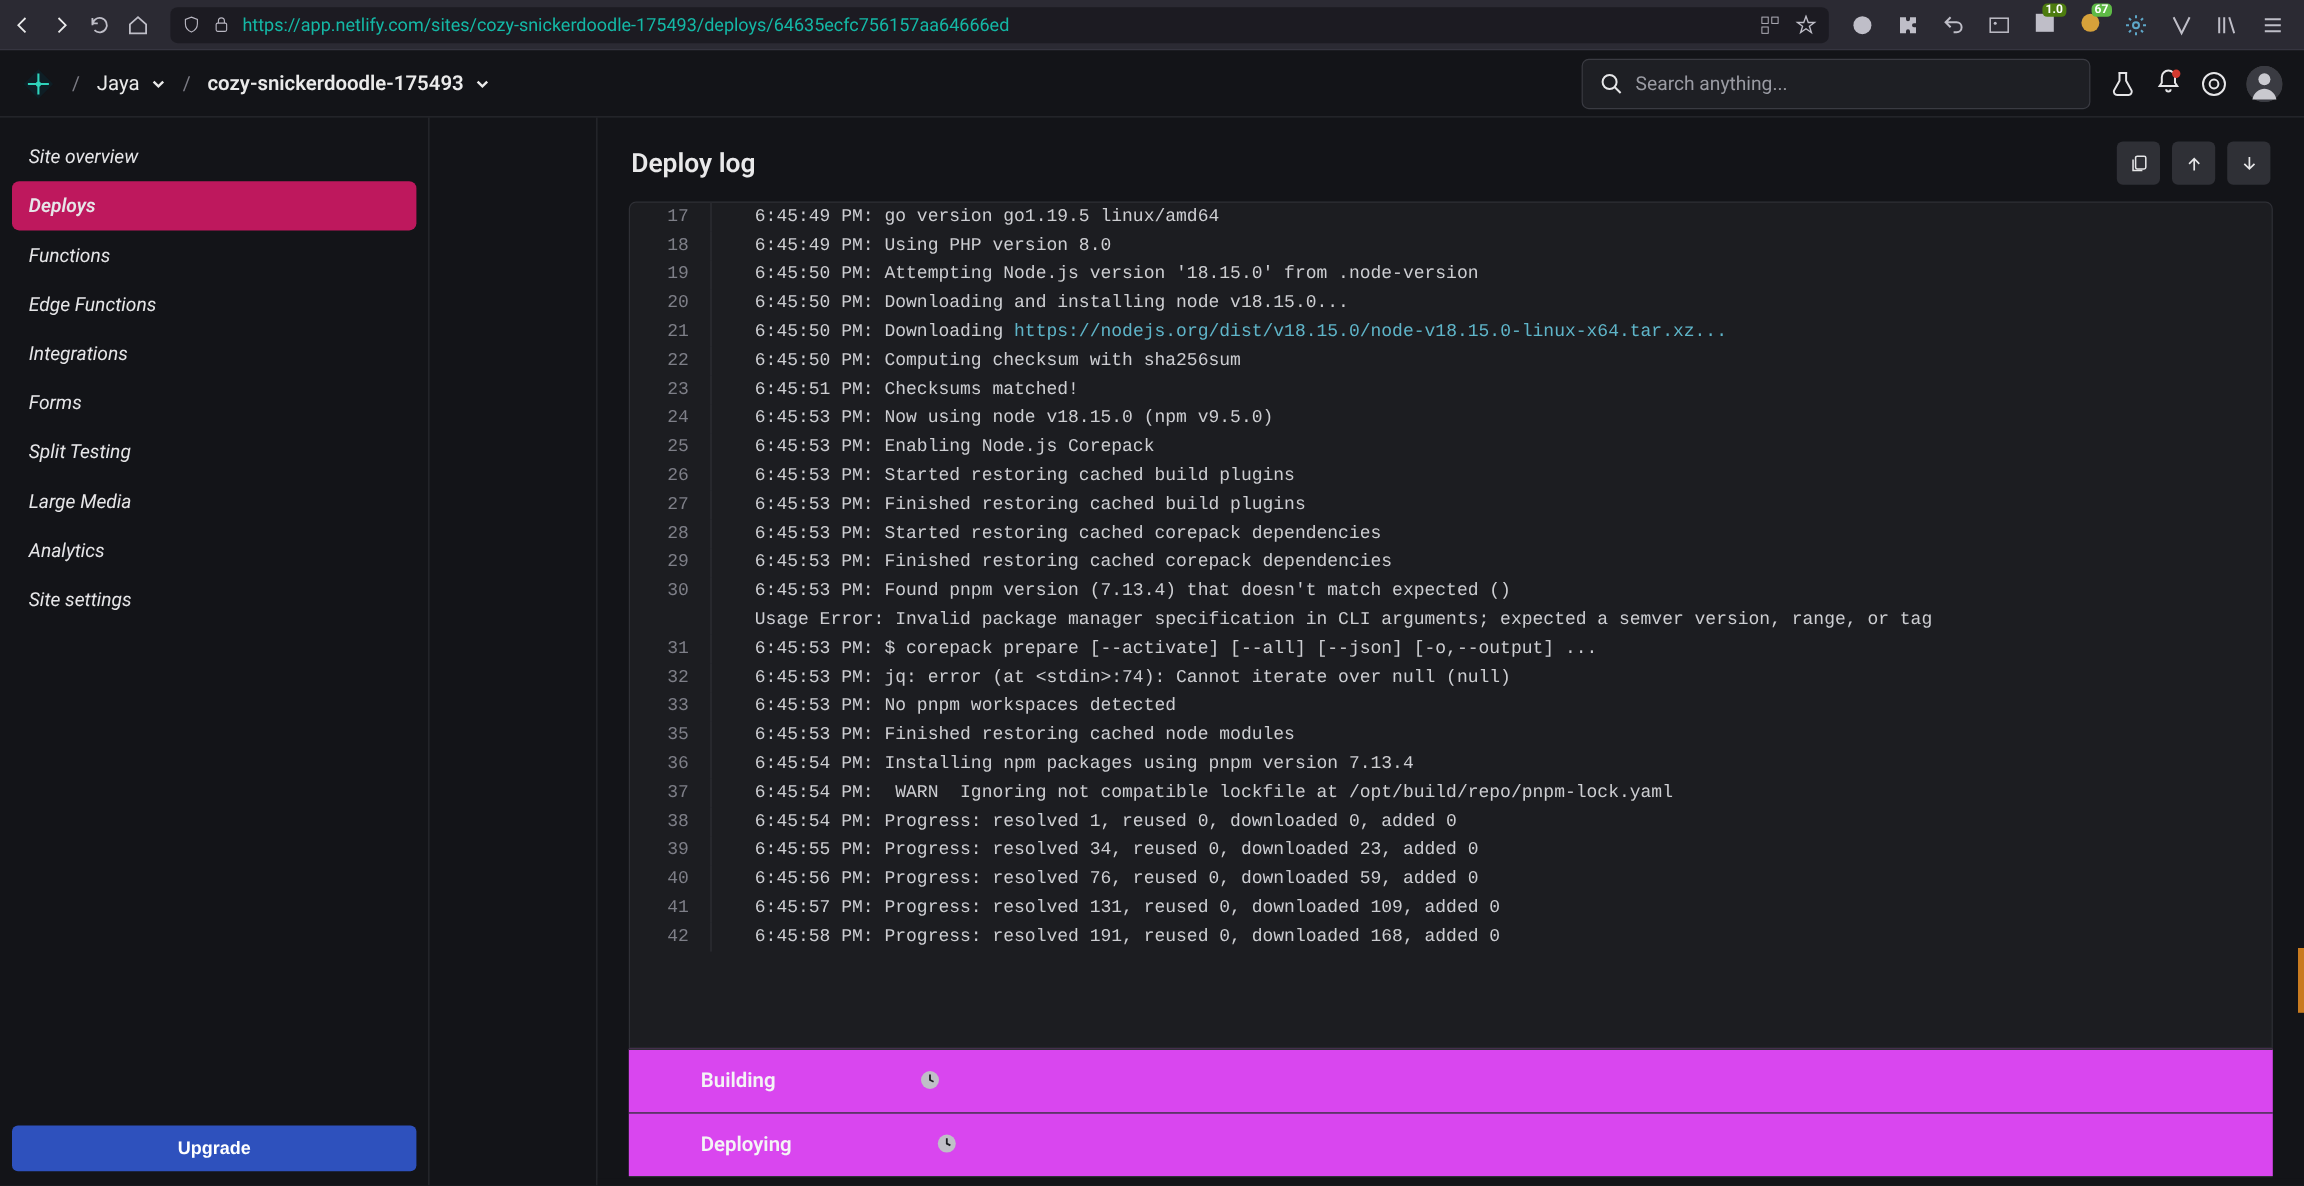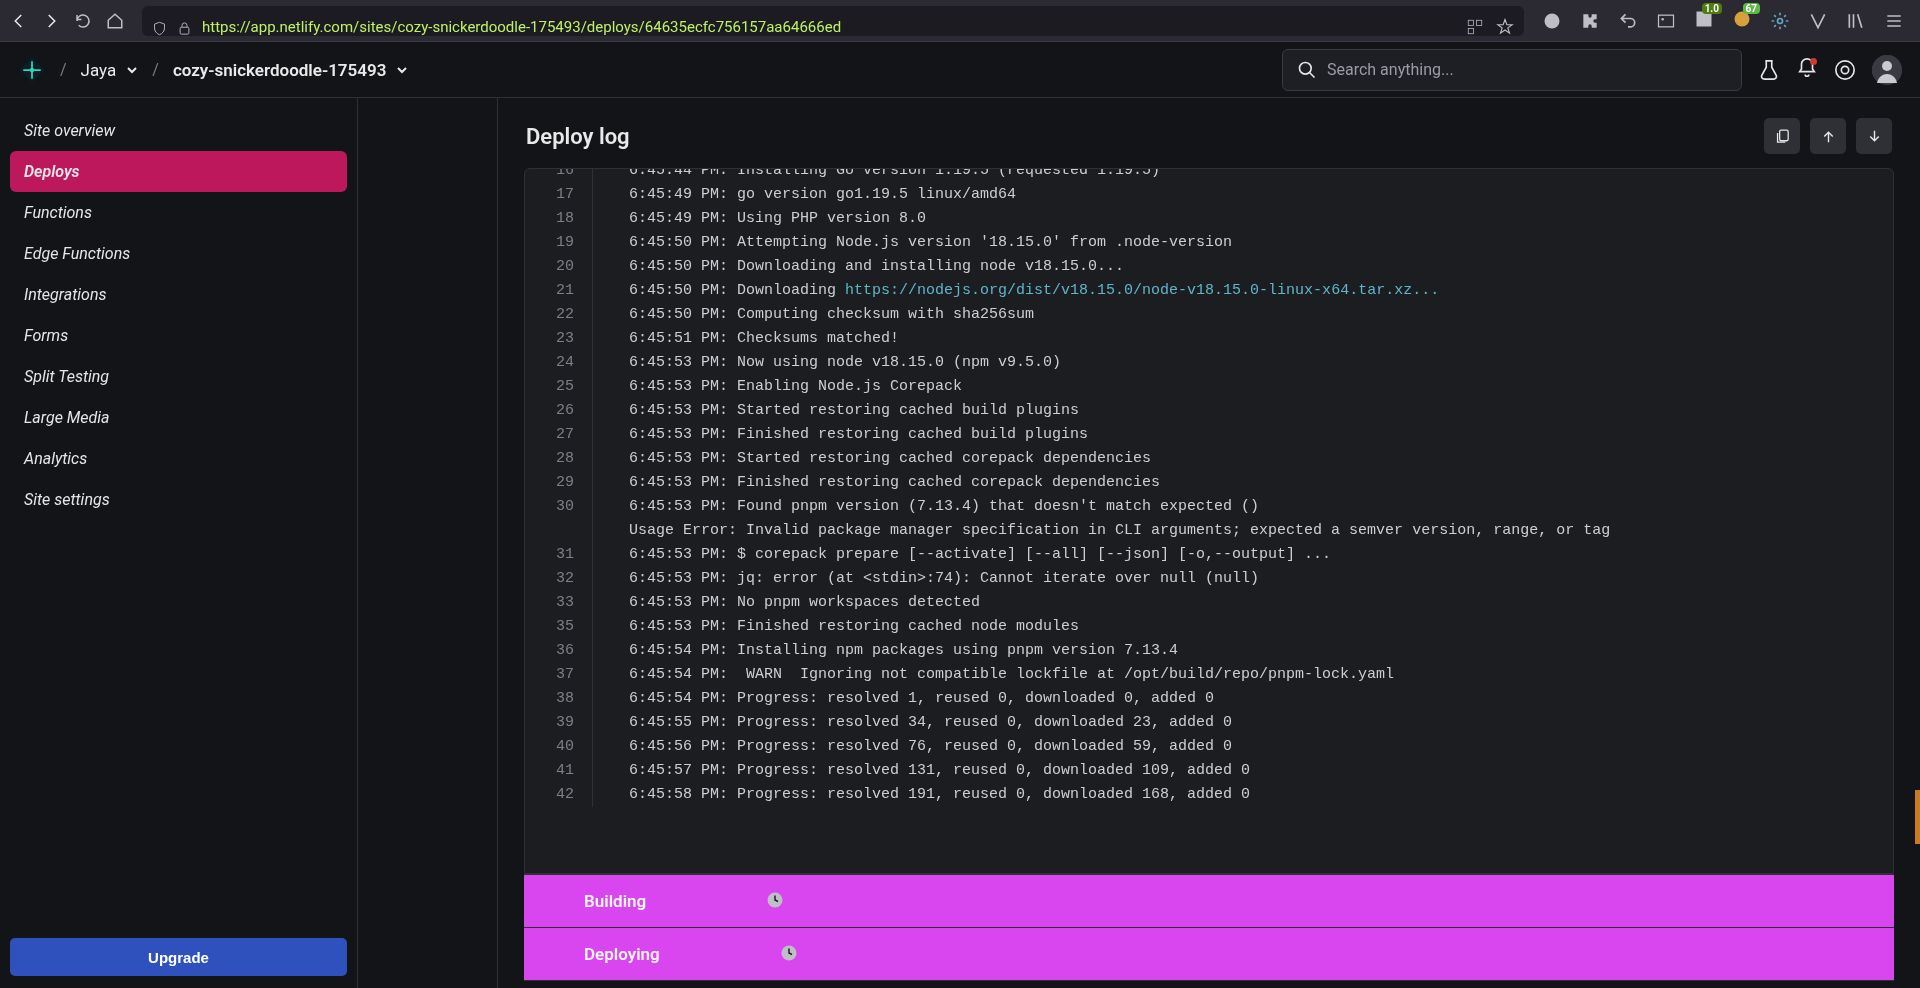--- a/index.html
+++ b/index.html
@@ -24,24 +24,24 @@
 }
 .nav-btns { display:flex; gap:14px; align-items:center; }
 .nav-btns .icon { width:18px; height:18px; fill:#bfbec8; }
 .nav-btns .icon.disabled { fill:#5e5d6b; }
 .url-bar {
   flex:1;
   height:30px;
   background:#1c1b22;
   border-radius:6px;
   display:flex;
-  align-items:flex-end;
+  align-items:center;
   padding:0 10px;
   gap:10px;
-  color:#bef264;
+  color:#14b8a6;
   font-size:15px;
   margin:0 10px;
 }
 .url-bar .lock { width:15px; height:15px; fill:#b9b7c2; }
 .url-bar .shield { width:15px; height:15px; fill:#b9b7c2; }
 .ext-icons { display:flex; gap:18px; align-items:center; padding-right:6px; }
 .ext-icons .icon { width:20px; height:20px; fill:#bfbec8; }
 .badge { position:relative; }
 .badge-num {
   position:absolute; top:-6px; right:-8px;
@@ -59,21 +59,21 @@
   align-items:center;
   padding:0 18px;
   gap:14px;
 }
 .logo { width:28px; height:28px; }
 .crumb { font-size:17px; color:#eaeaea; display:flex; align-items:center; gap:10px; }
 .crumb-sep { color:#7c7c85; }
 .chev { width:12px; height:12px; fill:#eaeaea; }
 .header-right { margin-left:auto; display:flex; align-items:center; gap:16px; }
 .search-box {
-  width:460px; height:42px;
+  width:424px; height:42px;
   background:#1e1f24;
   border:1px solid #3a3b42;
   border-radius:6px;
   display:flex; align-items:center; gap:10px;
   padding:0 14px;
   color:#9a9ba3;
   font-size:16px;
 }
 .header-icon { width:22px; height:22px; fill:#e6e6e8; }
 .avatar { width:30px; height:30px; border-radius:50%; background:#444; }
@@ -373,24 +373,20 @@
         <button class="log-action-btn">
           <svg viewBox="0 0 24 24">
               <path d="M12 4v14M6 12l6 6 6-6" stroke="#e6e6e8" stroke-width="2" fill="none"></path>
             </svg>
         </button>
       </div>
     </div>
 
     <div class="log-pane">
       <div class="log-lines" id="log-lines">
-          <div class="log-line" style="margin-top: -10px;">
-            <div class="ln">16</div>
-            <div class="lc">6:45:44 PM: Installing Go version 1.19.5 (requested 1.19.5)</div>
-          </div>
           <div class="log-line">
             <div class="ln">17</div>
             <div class="lc">6:45:49 PM: go version go1.19.5 linux/amd64</div>
           </div>
           <div class="log-line">
             <div class="ln">18</div>
             <div class="lc">6:45:49 PM: Using PHP version 8.0</div>
           </div>
           <div class="log-line">
             <div class="ln">19</div>

